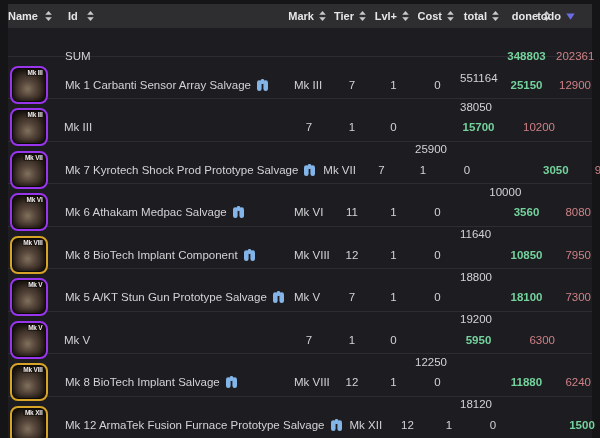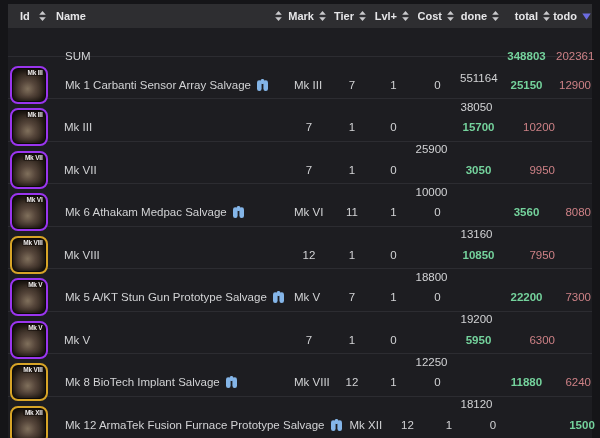--- a/index.html
+++ b/index.html
@@ -30,31 +30,31 @@
     align-items: center;
     justify-content: flex-end;
     gap: 5px;
     height: 100%;
     padding-right: 6px;
     cursor: pointer;
     white-space: nowrap;
   }
   .th.col-id { justify-content: flex-start; padding-left: 12px; gap: 9px; }
   .th.col-name { justify-content: space-between; padding-right: 4px; }
-  .th.col-todo { padding-right: 1px; }
+  .th.col-todo { padding-right: 17px; }
   .sort-icon { display: inline-flex; align-items: center; }
   .sort-icon svg path { fill: var(--sort-inactive, #c9c9cc); }
   .sort-icon.active svg path { fill: var(--sort-active, #6c6ce0); }
 
   
   .cell { font-size: 11.5px; white-space: nowrap; }
   .cell-name { padding-left: 9px; display: flex; align-items: center; gap: 6px; }
   .cell-mark { padding-left: 8px; }
   .cell-tier, .cell-lvl, .cell-cost { text-align: center; }
-  .cell-total { text-align: center; padding-right: 12px; margin-top: 44px; }
+  .cell-total { text-align: left; padding-right: 12px; margin-top: 44px; }
   .cell-done  { text-align: center; padding-right: 8px; color: var(--done, #74d29c); font-weight: 600; }
   .cell-todo  { text-align: right; padding-right: 1px; color: var(--todo, #cd8186); }
 
   
   .sum-row { background: var(--row-bg, #1d1d21); height: 28px; }
 
   
   .item-row {
     background: var(--row-bg, #1d1d21);
     height: 42.44px;
@@ -88,40 +88,40 @@
 
   .binoculars { display: inline-flex; align-items: center; cursor: pointer; }
   .binoculars svg rect { fill: var(--binoculars, #84b5e8); }
 </style>
 </head>
 <body>
 
 <div class="app">
 
   <div class="grid thead">
+      <div class="th col-name">
+    <span class="th-label">Name</span>
+    <span class="sort-icon">
+          <svg width="7" height="10" viewBox="0 0 7 10">
+            <path d="M3.5 0 L6.8 3.8 H0.2 Z"></path>
+            <path d="M3.5 10 L0.2 6.2 H6.8 Z"></path>
+          </svg>
+        </span>
+
+  </div>
       <div class="th col-id">
     <span class="th-label">Id</span>
     <span class="sort-icon">
           <svg width="7" height="10" viewBox="0 0 7 10">
             <path d="M3.5 0 L6.8 3.8 H0.2 Z"></path>
             <path d="M3.5 10 L0.2 6.2 H6.8 Z"></path>
           </svg>
         </span>
 
   </div>
-      <div class="th col-name">
-    <span class="th-label">Name</span>
-    <span class="sort-icon">
-          <svg width="7" height="10" viewBox="0 0 7 10">
-            <path d="M3.5 0 L6.8 3.8 H0.2 Z"></path>
-            <path d="M3.5 10 L0.2 6.2 H6.8 Z"></path>
-          </svg>
-        </span>
-
-  </div>
       <div class="th col-mark">
     <span class="th-label">Mark</span>
     <span class="sort-icon">
           <svg width="7" height="10" viewBox="0 0 7 10">
             <path d="M3.5 0 L6.8 3.8 H0.2 Z"></path>
             <path d="M3.5 10 L0.2 6.2 H6.8 Z"></path>
           </svg>
         </span>
 
   </div>
@@ -148,32 +148,32 @@
       <div class="th col-cost">
     <span class="th-label">Cost</span>
     <span class="sort-icon">
           <svg width="7" height="10" viewBox="0 0 7 10">
             <path d="M3.5 0 L6.8 3.8 H0.2 Z"></path>
             <path d="M3.5 10 L0.2 6.2 H6.8 Z"></path>
           </svg>
         </span>
 
   </div>
+      <div class="th col-total">
+    <span class="th-label">total</span>
+    <span class="sort-icon">
+          <svg width="7" height="10" viewBox="0 0 7 10">
+            <path d="M3.5 0 L6.8 3.8 H0.2 Z"></path>
+            <path d="M3.5 10 L0.2 6.2 H6.8 Z"></path>
+          </svg>
+        </span>
+
+  </div>
       <div class="th col-done">
     <span class="th-label">done</span>
-    <span class="sort-icon">
-          <svg width="7" height="10" viewBox="0 0 7 10">
-            <path d="M3.5 0 L6.8 3.8 H0.2 Z"></path>
-            <path d="M3.5 10 L0.2 6.2 H6.8 Z"></path>
-          </svg>
-        </span>
-
-  </div>
-      <div class="th col-total">
-    <span class="th-label">total</span>
     <span class="sort-icon">
           <svg width="7" height="10" viewBox="0 0 7 10">
             <path d="M3.5 0 L6.8 3.8 H0.2 Z"></path>
             <path d="M3.5 10 L0.2 6.2 H6.8 Z"></path>
           </svg>
         </span>
 
   </div>
       <div class="th col-todo">
     <span class="th-label">todo</span>
@@ -239,20 +239,30 @@
     <div class="cell cell-done">15700</div>
     <div class="cell cell-todo">10200</div>
   </div>
       <div class="grid item-row">
     <div class="cell cell-id">
       <div class="item-icon" style="border-color: rgb(154, 53, 238);">
         <div class="icon-art"></div>
         <span class="icon-badge">Mk VII</span>
       </div>
     </div>
+    <div class="cell cell-name">
+      <span class="name-text">Mk 7 Kyrotech Shock Prod Prototype Salvage</span>
+      <span class="binoculars">
+            <svg width="11" height="12" viewBox="0 0 11 12">
+              <rect x="0" y="1.2" width="4.6" height="10.8" rx="2.2"></rect>
+              <rect x="6.4" y="1.2" width="4.6" height="10.8" rx="2.2"></rect>
+              <rect x="3.6" y="0" width="3.8" height="5" rx="1.5"></rect>
+            </svg>
+          </span>
+    </div>
     <div class="cell cell-mark">Mk VII</div>
     <div class="cell cell-tier">7</div>
     <div class="cell cell-lvl">1</div>
     <div class="cell cell-cost">0</div>
     <div class="cell cell-total">10000</div>
     <div class="cell cell-done">3050</div>
     <div class="cell cell-todo">9950</div>
   </div>
       <div class="grid item-row">
     <div class="cell cell-id">
@@ -268,30 +278,40 @@
               <rect x="0" y="1.2" width="4.6" height="10.8" rx="2.2"></rect>
               <rect x="6.4" y="1.2" width="4.6" height="10.8" rx="2.2"></rect>
               <rect x="3.6" y="0" width="3.8" height="5" rx="1.5"></rect>
             </svg>
           </span>
     </div>
     <div class="cell cell-mark">Mk VI</div>
     <div class="cell cell-tier">11</div>
     <div class="cell cell-lvl">1</div>
     <div class="cell cell-cost">0</div>
-    <div class="cell cell-total">13160</div>
+    <div class="cell cell-total">11640</div>
     <div class="cell cell-done">3560</div>
     <div class="cell cell-todo">8080</div>
   </div>
       <div class="grid item-row">
     <div class="cell cell-id">
       <div class="item-icon" style="border-color: rgb(215, 164, 39);">
         <div class="icon-art"></div>
         <span class="icon-badge">Mk VIII</span>
       </div>
+    </div>
+    <div class="cell cell-name">
+      <span class="name-text">Mk 8 BioTech Implant Component</span>
+      <span class="binoculars">
+            <svg width="11" height="12" viewBox="0 0 11 12">
+              <rect x="0" y="1.2" width="4.6" height="10.8" rx="2.2"></rect>
+              <rect x="6.4" y="1.2" width="4.6" height="10.8" rx="2.2"></rect>
+              <rect x="3.6" y="0" width="3.8" height="5" rx="1.5"></rect>
+            </svg>
+          </span>
     </div>
     <div class="cell cell-mark">Mk VIII</div>
     <div class="cell cell-tier">12</div>
     <div class="cell cell-lvl">1</div>
     <div class="cell cell-cost">0</div>
     <div class="cell cell-total">18800</div>
     <div class="cell cell-done">10850</div>
     <div class="cell cell-todo">7950</div>
   </div>
       <div class="grid item-row">
@@ -309,21 +329,21 @@
               <rect x="6.4" y="1.2" width="4.6" height="10.8" rx="2.2"></rect>
               <rect x="3.6" y="0" width="3.8" height="5" rx="1.5"></rect>
             </svg>
           </span>
     </div>
     <div class="cell cell-mark">Mk V</div>
     <div class="cell cell-tier">7</div>
     <div class="cell cell-lvl">1</div>
     <div class="cell cell-cost">0</div>
     <div class="cell cell-total">19200</div>
-    <div class="cell cell-done">22200</div>
+    <div class="cell cell-done">18100</div>
     <div class="cell cell-todo">7300</div>
   </div>
       <div class="grid item-row">
     <div class="cell cell-id">
       <div class="item-icon" style="border-color: rgb(154, 53, 238);">
         <div class="icon-art"></div>
         <span class="icon-badge">Mk V</span>
       </div>
     </div>
     <div class="cell cell-mark">Mk V</div>

